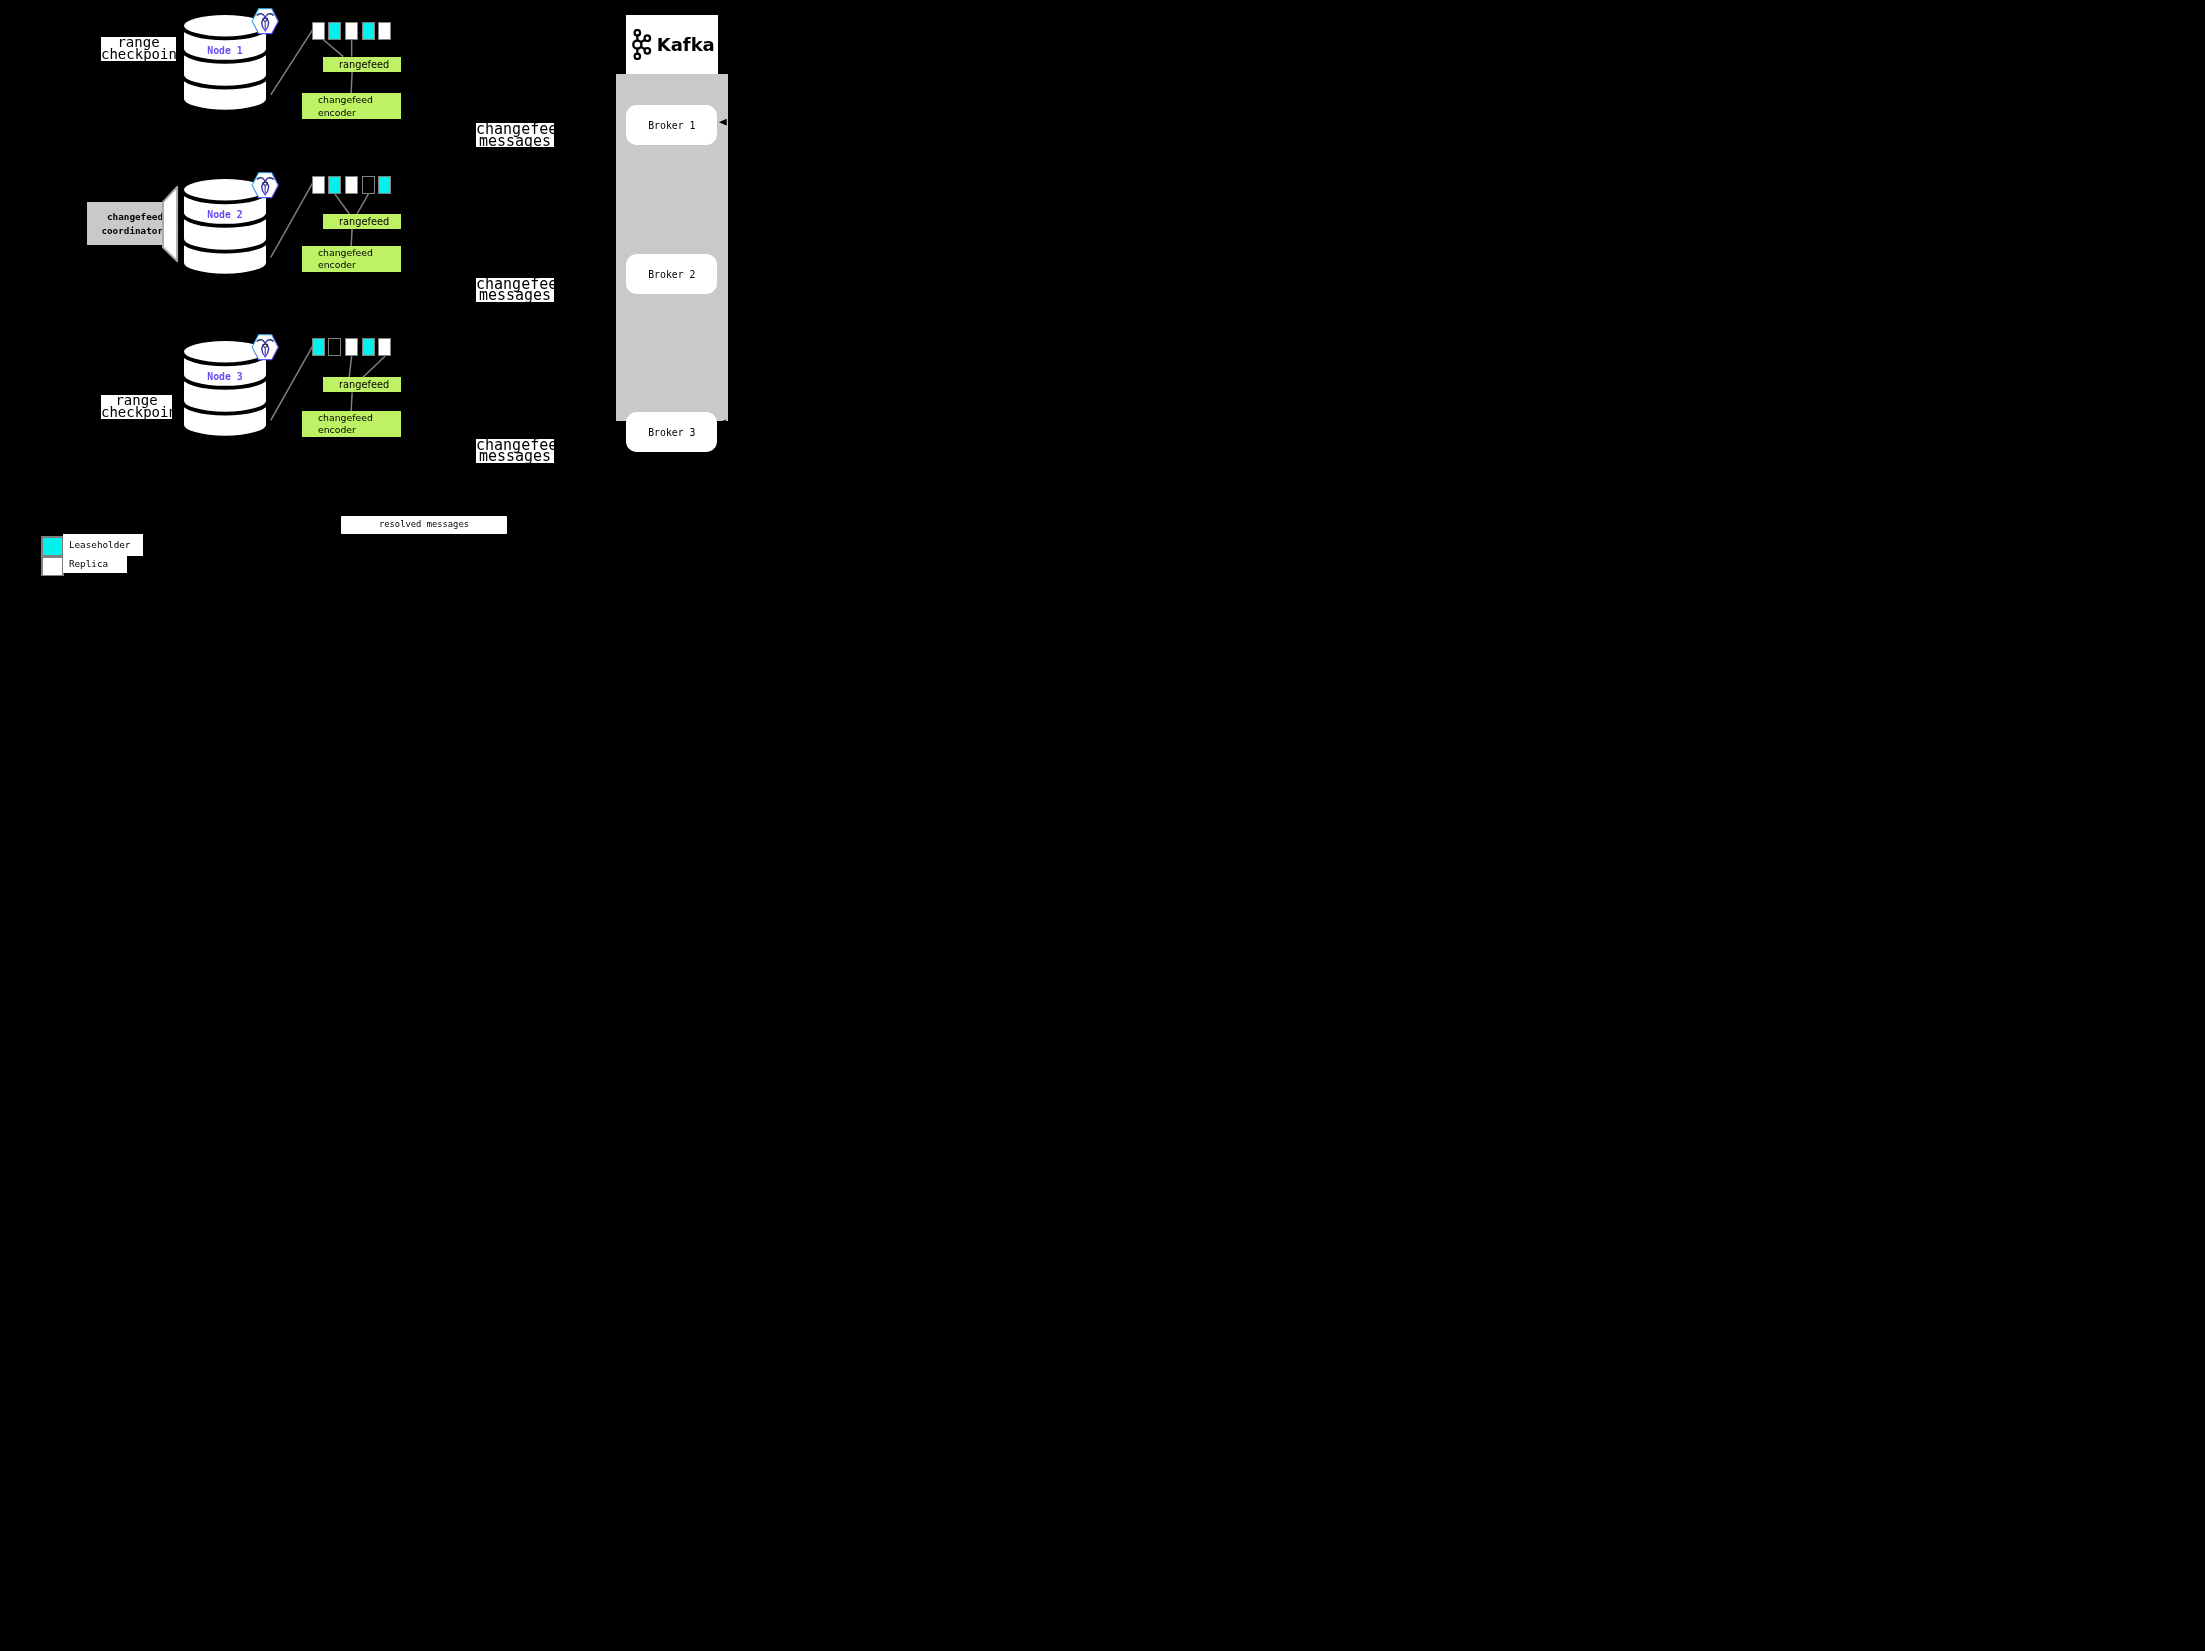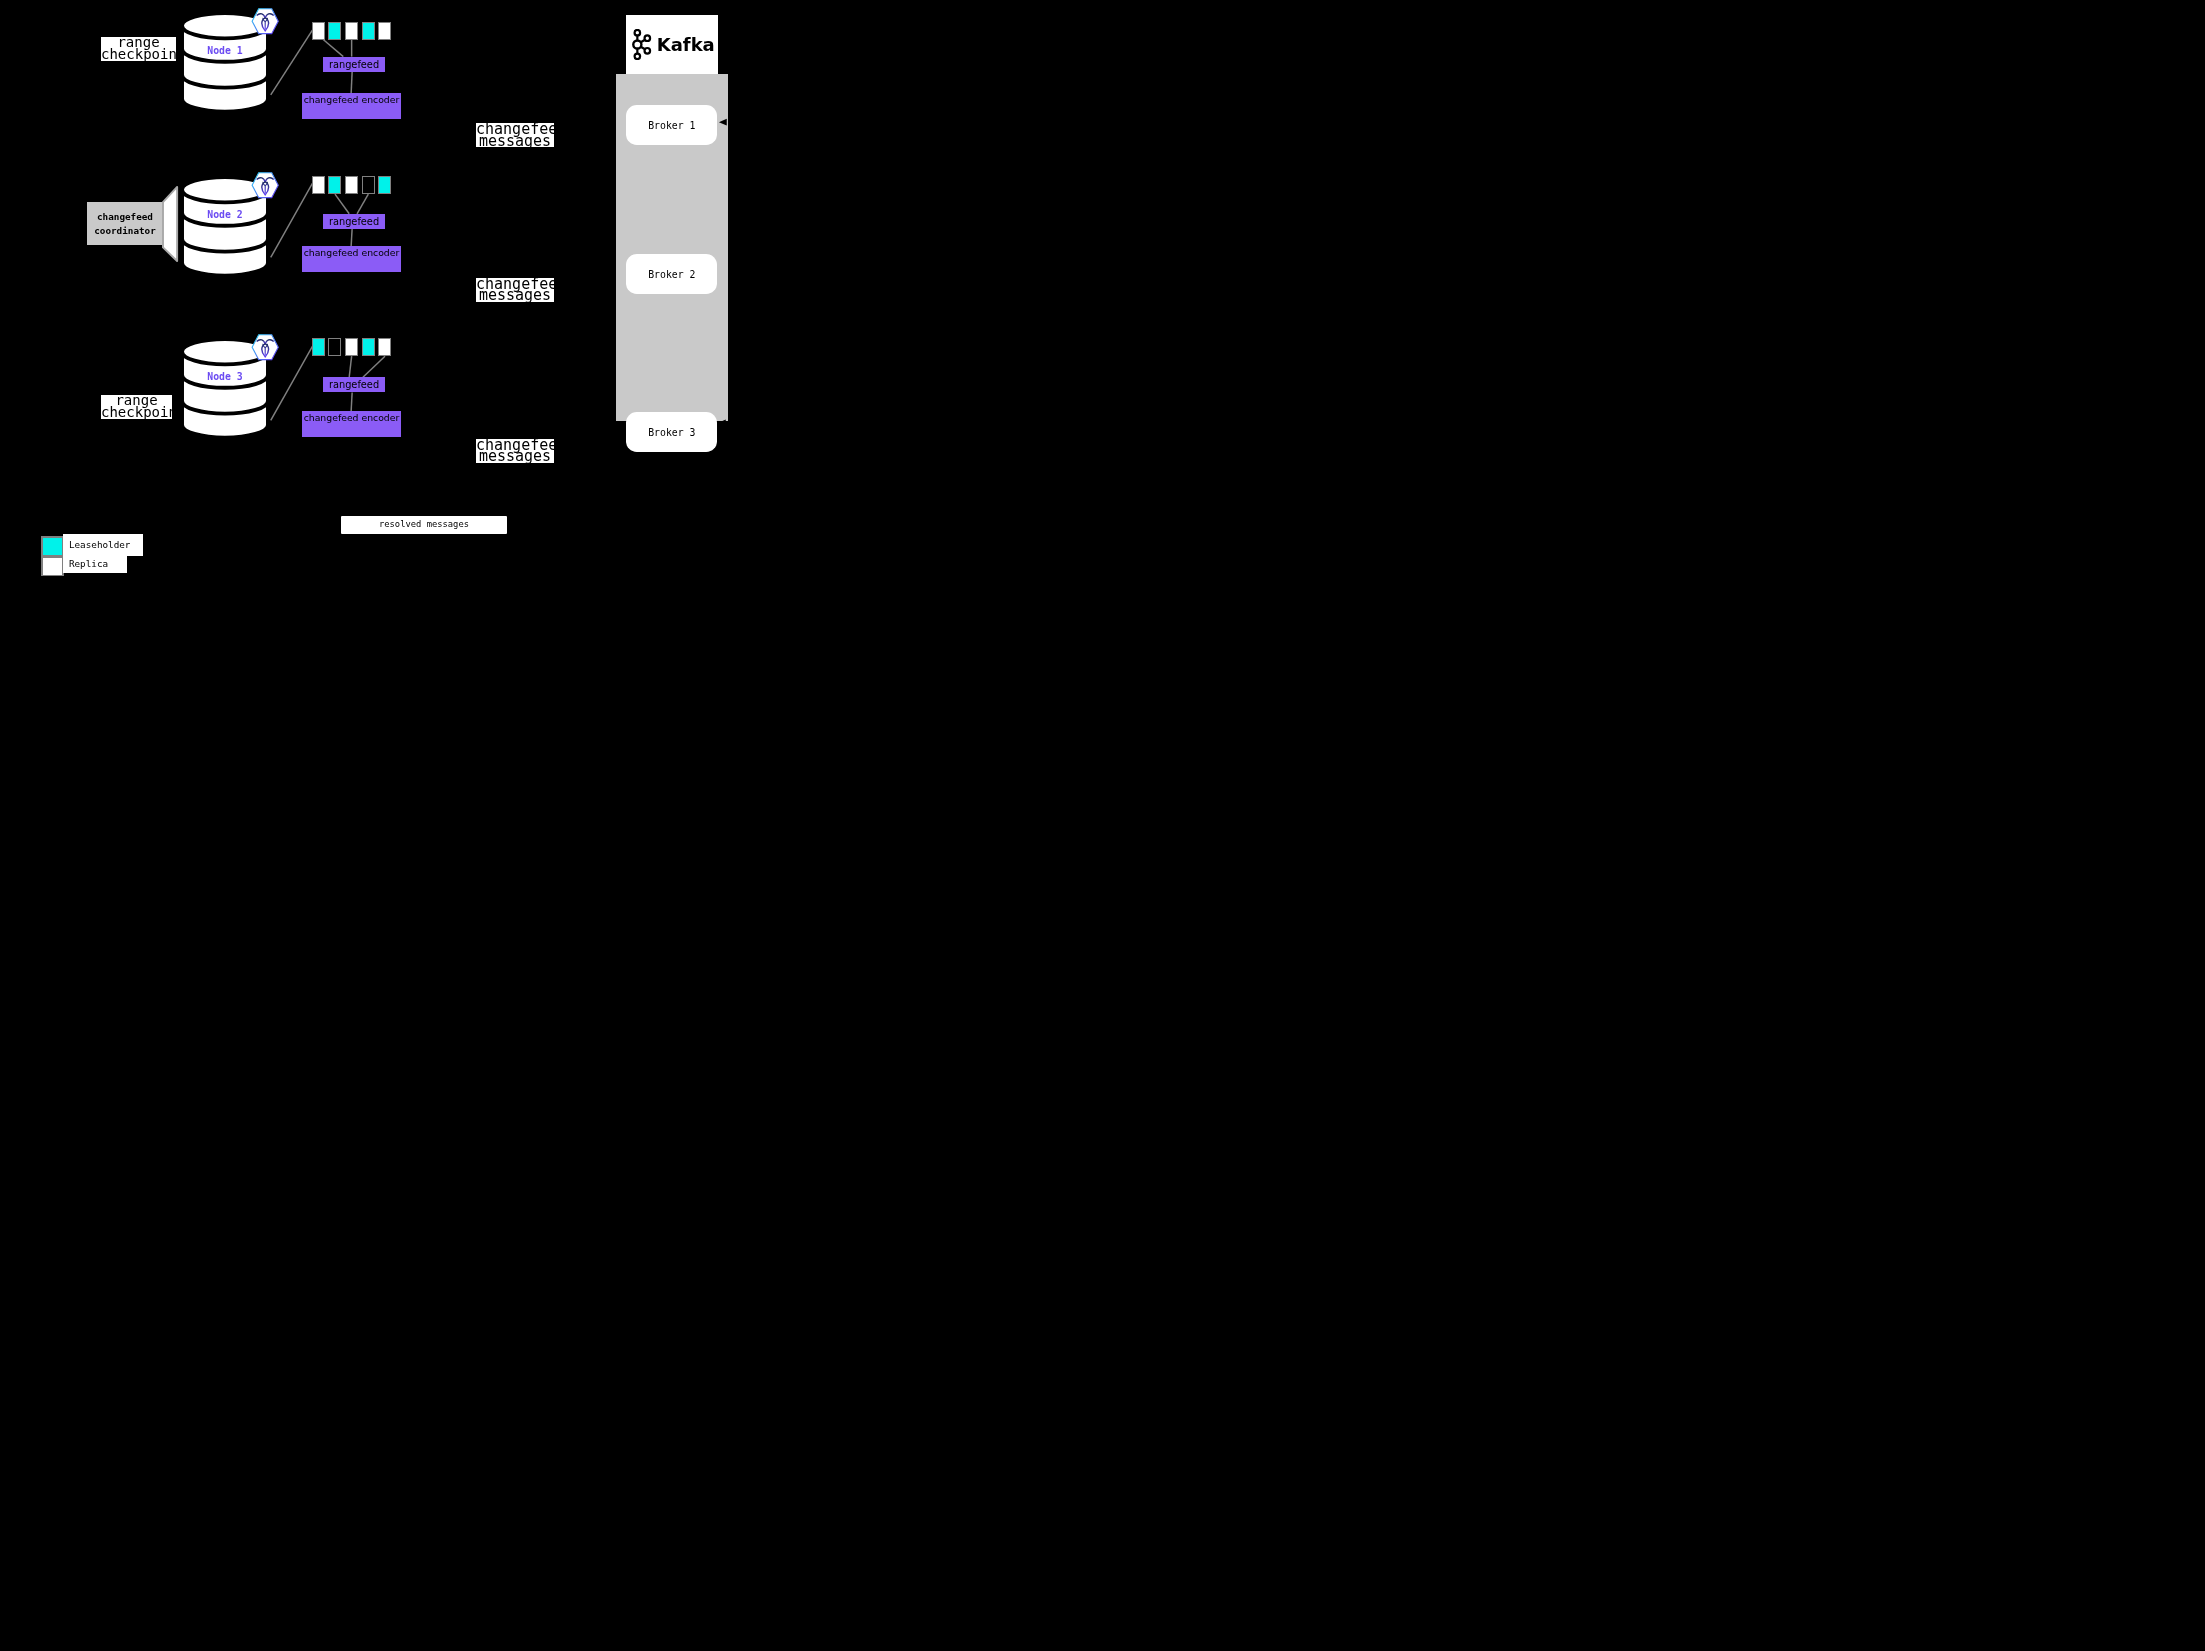--- a/index.html
+++ b/index.html
@@ -19,33 +19,33 @@
   
   .hex{position:absolute;width:28.4px;height:28.4px;}
 
   
   .range-rect{position:absolute;width:12.7px;height:18px;border:1.5px solid #808080;box-sizing:border-box;background:transparent;}
   .rv-leaseholder{background:#00F2EA;}
   .rv-replica{background:#FFFFFF;}
   .rv-none{background:transparent;}
 
   
-  .graybox{position:absolute;background:#8b5cf6;color:#000;text-align:center;
-           font-family:"DejaVu Sans","Liberation Sans",sans-serif;}
+  .graybox{position:absolute;background:#bef264;color:#000;text-align:left;
+           font-family:"DejaVu Sans","Liberation Sans",sans-serif;padding-left:16px;}
   .rangefeed{width:62px;height:15px;line-height:15px;font-size:9.8px;}
   .encoder{width:99px;height:26px;font-size:9.3px;line-height:12.3px;padding-top:1px;box-sizing:border-box;}
 
   
   .whitebox{position:absolute;background:#fff;color:#000;text-align:center;}
   .messages{width:78px;height:24px;font-size:15px;line-height:11.8px;padding-top:0.5px;box-sizing:border-box;}
   .rc-label{width:75px;height:23.5px;font-size:14px;line-height:11.8px;overflow:hidden;}
 
   
   .coordinator{position:absolute;left:87px;top:202px;width:76px;height:43px;background:#C9C9C9;
-               color:#000;font-weight:bold;font-size:9.3px;line-height:13.7px;text-align:center;
+               color:#000;font-weight:bold;font-size:9.3px;line-height:13.7px;text-align:right;
                display:flex;align-items:center;justify-content:center;}
 
   
   .kafka-logo{position:absolute;left:626px;top:14.7px;width:92px;height:59px;background:#fff;
               display:flex;align-items:center;justify-content:center;gap:4.9px;}
   .kafka-word{font-family:"DejaVu Sans","Liberation Sans",sans-serif;font-weight:bold;font-size:18px;color:#000;}
   .kafka-container{position:absolute;left:616px;top:74px;width:112px;height:347px;background:#C9C9C9;}
   .broker{position:absolute;left:10.3px;width:91px;height:40px;background:#fff;border-radius:10.8px;
           text-align:center;font-size:9.8px;color:#000;display:flex;align-items:center;justify-content:center;}
 

